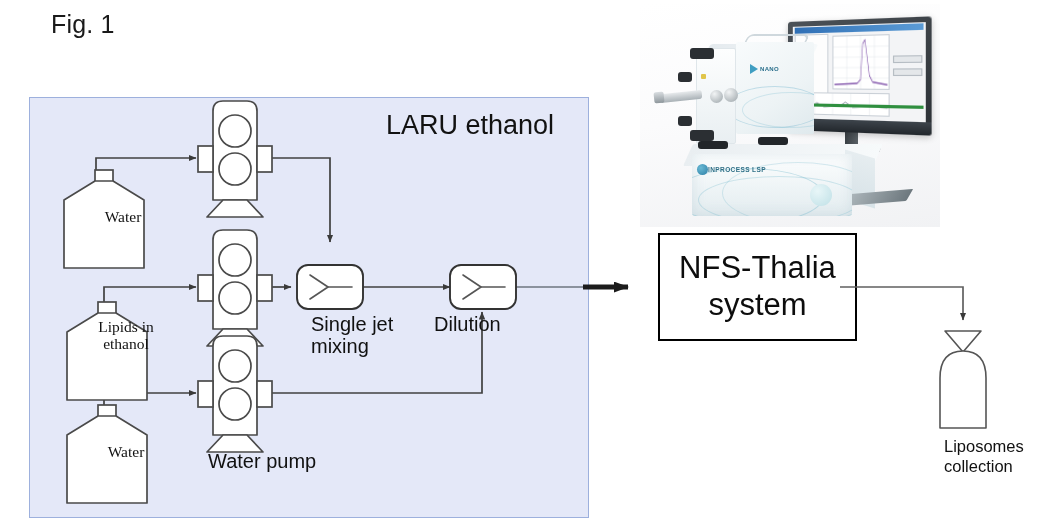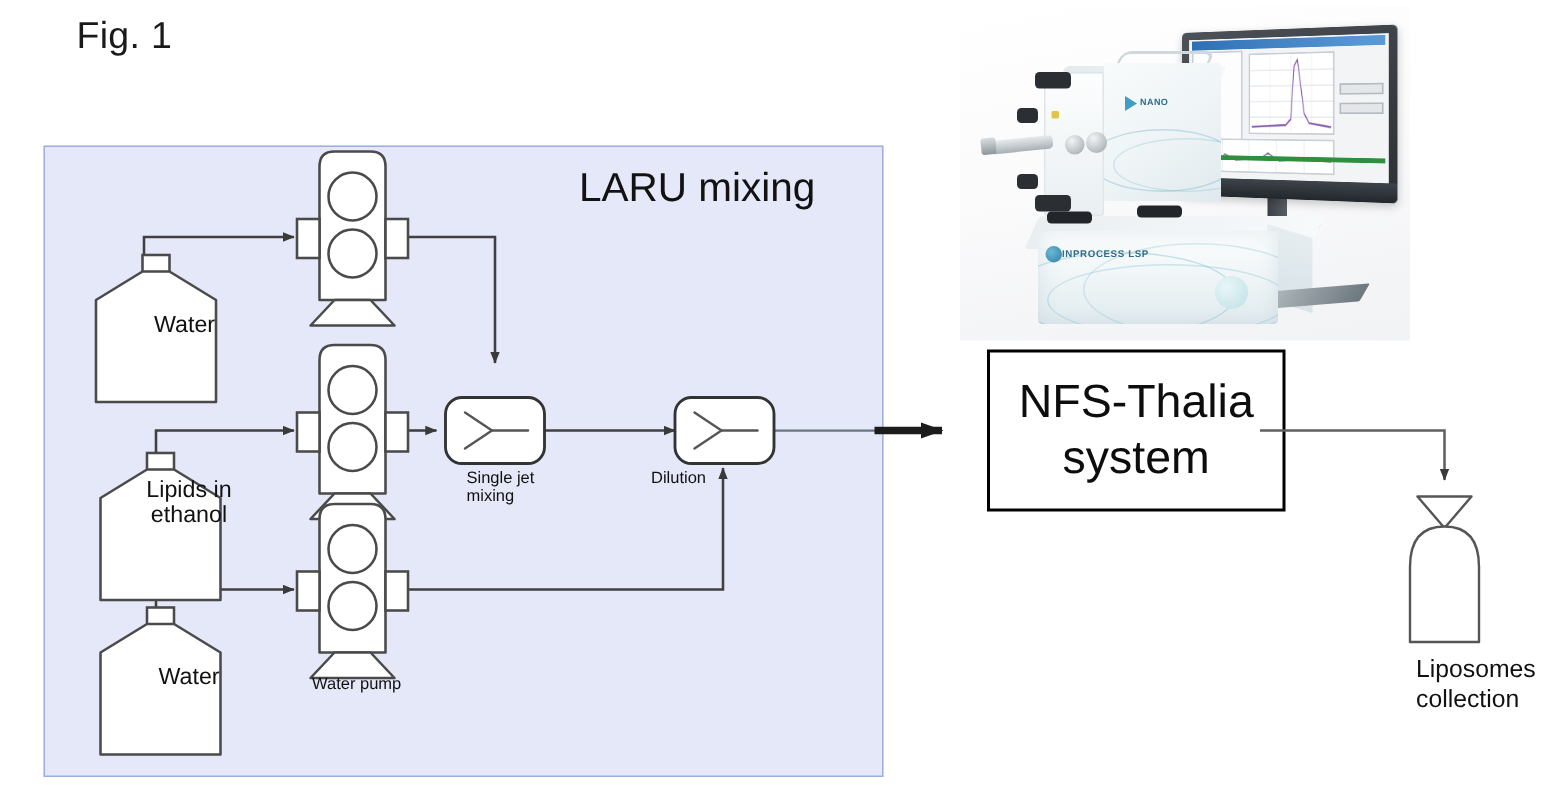--- a/index.html
+++ b/index.html
@@ -46,31 +46,32 @@
     position: absolute;
     left: 0; top: 0;
     width: 1042px; height: 530px;
     overflow: visible;
     pointer-events: none;
   }
   svg.layer * { pointer-events: auto; }
 
   
   .dlabel {
-    font-size: 11px;
+    font-size: 20px;
     color: #111111;
     line-height: 1.12;
     white-space: pre-line;
   }
   .tanklabel {
     font-size: 15.5px;
     color: #111111;
     text-align: center;
     line-height: 1.12;
     white-space: pre-line;
+    font-family: Liberation Serif, serif;
   }
   #nfs-box {
     left: 639px; top: 233px;
     width: 199px; height: 108px;
     border: 2.5px solid #000000;
     background: #ffffff;
     box-sizing: border-box;
     display: flex;
     align-items: center;
     justify-content: center;
@@ -291,21 +292,21 @@
   }
 </style>
 </head>
 <body>
 
 <div id="root">
 
   <div class="abs" id="fig-label">Fig. 1</div>
 
   <div class="abs" id="laru-panel"></div>
-  <div class="abs" id="laru-title">LARU mixing</div>
+  <div class="abs" id="laru-title">LARU ethanol</div>
 
   <div class="abs" id="photo">
 
     <div class="p mon-stand-neck"></div>
     <div class="p mon-stand-base"></div>
     <div class="p mon-bezel">
       <div class="mon-screen">
         <div class="sw-tabbar"></div>
         <div class="sw-sidebar"></div>
         <div class="sw-plot">

